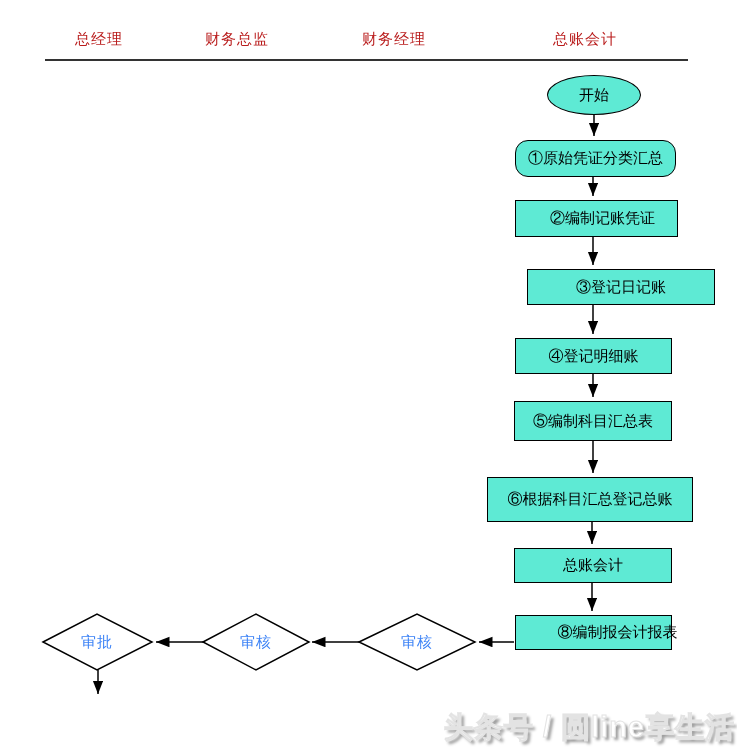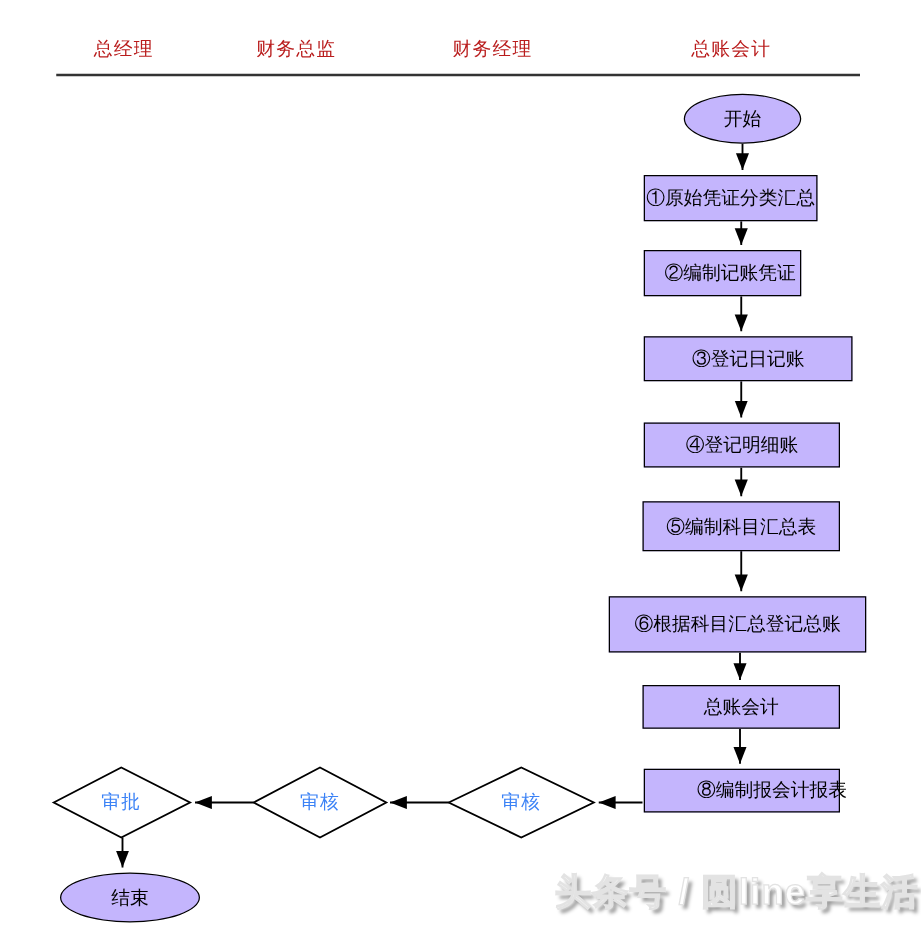--- a/index.html
+++ b/index.html
@@ -32,40 +32,40 @@
   svg.connector-layer {
     position: absolute;
     left: 0; top: 0;
     width: 737px; height: 754px;
   }
   .node {
     position: absolute;
     display: flex;
     align-items: center;
     justify-content: center;
-    background: #c4b5fd;
+    background: #5eead4;
     border: 1.5px solid #000000;
     font-size: 15px;
     color: #000;
     white-space: nowrap;
     text-align: center;
   }
   .terminator { border-radius: 50%; }
   .diamond-label {
     position: absolute;
     transform: translate(-50%, -50%);
     font-size: 15px;
     color: #3b82f6;
     white-space: nowrap;
     letter-spacing: 1px;
   }
   .watermark {
     position: absolute;
     right: 2px;
-    bottom: 20px;
+    bottom: 6px;
     font-size: 29px;
     font-weight: bold;
     font-family: "Liberation Sans", "DejaVu Sans", sans-serif;
     color: #ffffff;
     -webkit-text-stroke: 1px #e3e3e3;
     text-shadow: 3px 3px 3px #999999;
     white-space: nowrap;
     letter-spacing: 1px;
   }
 </style>
@@ -101,25 +101,24 @@
       <line x1="98" y1="670" x2="98" y2="694" marker-end="url(#arrowhead)"></line>
     </g>
     <g stroke="#000000" stroke-width="1.5" fill="#ffffff">
       <polygon points="359,642 417,614 475,642 417,670"></polygon>
       <polygon points="203,642 256,614 309,642 256,670"></polygon>
       <polygon points="43,642 97,614 152,642 97,670"></polygon>
     </g>
   </svg>
 
   <div class="node terminator" style="left:547px; top:75px; width:94px; height:40px;">开始</div>
-  <div class="node terminator" style="left:48px; top:698px; width:112px; height:40px;">结束</div>
 
-  <div class="node" style="left:515px; top:140px; width:139px; height:37px;">①原始凭证分类汇总</div>
-  <div class="node" style="left:515px; top:200px; width:126px; height:37px;padding-left:12px;">②编制记账凭证</div>
-  <div class="node" style="left:515px; top:269px; width:167px; height:36px;">③登记日记账</div>
+  <div class="node" style="left:515px; top:140px; width:161px; height:37px;border-radius:13px;">①原始凭证分类汇总</div>
+  <div class="node" style="left:515px; top:200px; width:163px; height:37px;padding-left:12px;">②编制记账凭证</div>
+  <div class="node" style="left:527px; top:269px; width:188px; height:36px;">③登记日记账</div>
   <div class="node" style="left:515px; top:338px; width:157px; height:36px;">④登记明细账</div>
   <div class="node" style="left:514px; top:401px; width:158px; height:40px;">⑤编制科目汇总表</div>
   <div class="node" style="left:487px; top:477px; width:206px; height:45px;">⑥根据科目汇总登记总账</div>
   <div class="node" style="left:514px; top:548px; width:158px; height:35px;">总账会计</div>
   <div class="node" style="left:515px; top:615px; width:157px; height:35px;padding-left:48px;">⑧编制报会计报表</div>
 
   <span class="diamond-label" style="left:417px; top:642px;">审核</span>
   <span class="diamond-label" style="left:256px; top:642px;">审核</span>
   <span class="diamond-label" style="left:97px; top:642px;">审批</span>
 

